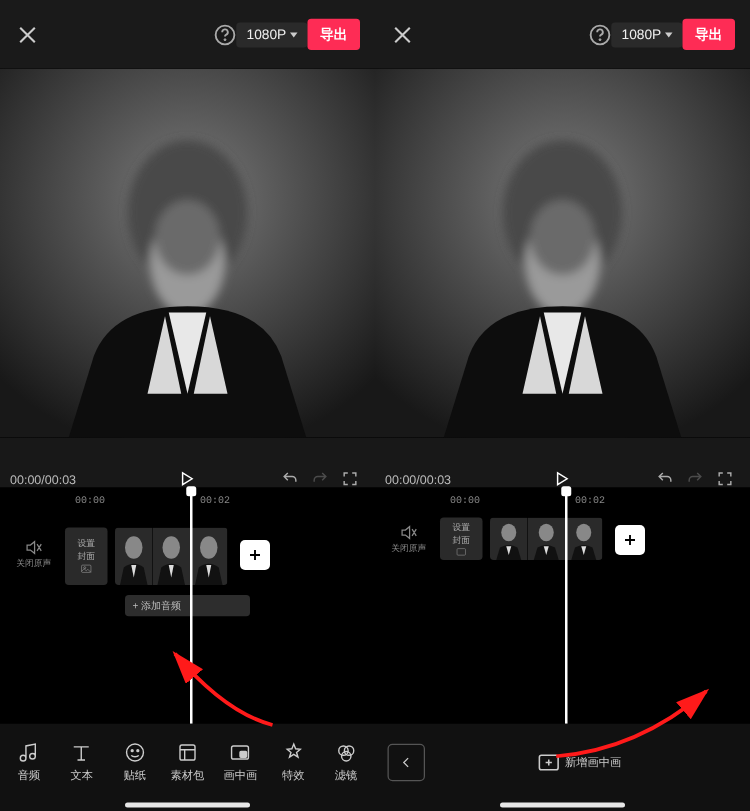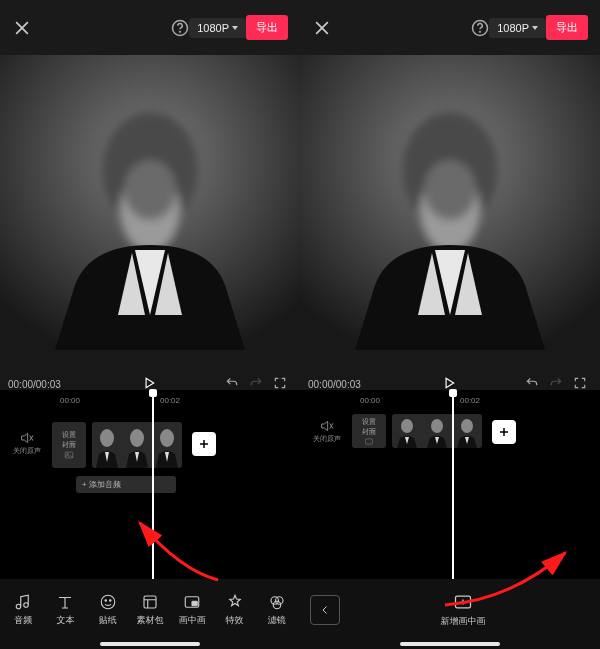--- a/index.html
+++ b/index.html
@@ -6,58 +6,58 @@
   html, body { width: 600px; height: 649px; background: #1a1a1a; font-family: -apple-system, sans-serif; color: #fff; overflow: hidden; }
   .container { display: flex; width: 600px; height: 649px; }
   .panel { width: 300px; height: 649px; background: #000; position: relative; display: flex; flex-direction: column; }
 
   .topbar { height: 55px; display: flex; align-items: center; padding: 0 12px; gap: 0; background: #1a1a1a; }
   .close-x { width: 20px; height: 20px; stroke: #ccc; cursor: pointer; }
   .spacer { flex: 1; }
   .help-icon { width: 18px; height: 18px; stroke: #aaa; cursor: pointer; }
   .res-btn { background: #2a2a2a; color: #eee; font-size: 11px; padding: 4px 8px; border-radius: 3px; cursor: pointer; display: inline-flex; align-items: center; gap: 3px; }
   .caret-down { width: 0; height: 0; border-left: 3px solid transparent; border-right: 3px solid transparent; border-top: 4px solid #ccc; }
-  .export-btn { background: #fe2c55; color: #fff; font-size: 11px; padding: 5px 10px; border-radius: 3px; cursor: pointer; }
+  .export-btn { background: #fe2c55; color: #fff; font-size: 11px; padding: 5px 10px; border-radius: 3px; cursor: pointer; font-weight: bold; }
 
   .preview { width: 300px; height: 295px; background: #000; position: relative; }
   .preview svg { width: 100%; height: 100%; }
 
   .controls { height: 40px; display: flex; align-items: flex-end; background: #181818; font-size: 10px; color: #bbb; padding: 0 8px; }
   .timecode { width: 70px; }
   .ctrl-spacer { flex: 1; }
   .play-icon { width: 14px; height: 14px; stroke: #fff; fill: none; }
   .undo-icon, .redo-icon, .expand-icon { width: 14px; height: 14px; stroke: #aaa; fill: none; margin: 0 5px; cursor: pointer; }
 
   .timeline-area { flex: 1; background: #000; padding: 6px 0 0 0; position: relative; }
-  .ruler { height: 14px; display: flex; font-size: 8px; color: #888; padding-left: 60px; }
+  .ruler { height: 14px; display: flex; font-size: 8px; color: #888; padding-left: 60px; font-family: Liberation Mono, monospace; }
   .ruler span { width: 100px; }
   .track-row { display: flex; align-items: flex-start; padding: 4px 8px; gap: 6px; }
   .mute-ctrl { display: flex; flex-direction: column; align-items: center; font-size: 7px; color: #888; width: 38px; padding-top: 16px; }
   .mute-ctrl svg { width: 16px; height: 16px; stroke: #888; fill: none; }
   .cover-slot { width: 34px; height: 46px; background: #2a2a2a; border-radius: 3px; font-size: 7px; color: #aaa; display: flex; flex-direction: column; align-items: center; justify-content: center; text-align: center; margin-top: 8px; }
   .clip-strip { display: flex; height: 46px; margin-top: 8px; border-radius: 3px; overflow: hidden; }
   .clip-thumb { width: 30px; height: 46px; }
   .add-clip { width: 24px; height: 24px; background: #fff; border-radius: 4px; display: flex; align-items: center; justify-content: center; margin-top: 18px; margin-left: 4px; cursor: pointer; }
   .add-clip svg { width: 12px; height: 12px; stroke: #000; }
-  .audio-bar { margin-left: 76px; margin-top: 4px; width: 100px; background: #2d2d2d; font-size: 8px; color: #bbb; padding: 3px 6px; border-radius: 3px; cursor: pointer; }
+  .audio-bar { margin-left: 100px; margin-top: 4px; width: 100px; background: #2d2d2d; font-size: 8px; color: #bbb; padding: 3px 6px; border-radius: 3px; cursor: pointer; }
   .playhead { position: absolute; left: 152px; top: 0; bottom: 70px; width: 2px; background: #fff; }
   .playhead-head { position: absolute; top: -1px; left: -3px; width: 8px; height: 8px; background: #fff; border-radius: 2px; }
 
   .cover-slot-b { width: 34px; height: 34px; }
   .clip-strip-b .clip-thumb { height: 34px; }
 
   .toolbar { position: absolute; left: 0; right: 0; bottom: 0; height: 70px; background: #111; display: flex; align-items: center; justify-content: space-around; padding: 6px 2px 14px 2px; }
   .tool-item { display: flex; flex-direction: column; align-items: center; gap: 3px; cursor: pointer; font-size: 9px; color: #ccc; width: 40px; }
   .tool-item svg { width: 18px; height: 18px; stroke: #ccc; fill: none; stroke-width: 1.5; }
 
   .toolbar-b { justify-content: flex-start; gap: 8px; }
   .back-sq { width: 30px; height: 30px; border: 1px solid #555; border-radius: 4px; display: flex; align-items: center; justify-content: center; cursor: pointer; margin-left: 8px; }
   .back-sq svg { width: 12px; height: 12px; stroke: #ccc; fill: none; stroke-width: 2; }
   .tb-spacer { flex: 1; }
-  .pip-add { display: flex; flex-direction: column; align-items: center; gap: 3px; font-size: 9px; color: #ccc; cursor: pointer; margin-right: 20px; }
+  .pip-add { display: flex; align-items: center; gap: 3px; font-size: 9px; color: #ccc; cursor: pointer; margin-right: 20px; }
   .pip-add svg { width: 20px; height: 20px; stroke: #ccc; fill: none; stroke-width: 1.5; }
 
   .home-ind { position: absolute; bottom: 3px; left: 50%; transform: translateX(-50%); width: 100px; height: 4px; background: #fff; border-radius: 2px; opacity: 0.9; }
 
   .arrow { position: absolute; pointer-events: none; z-index: 50; }
 </style>
 </head>
 <body>
 
 <div class="container">

